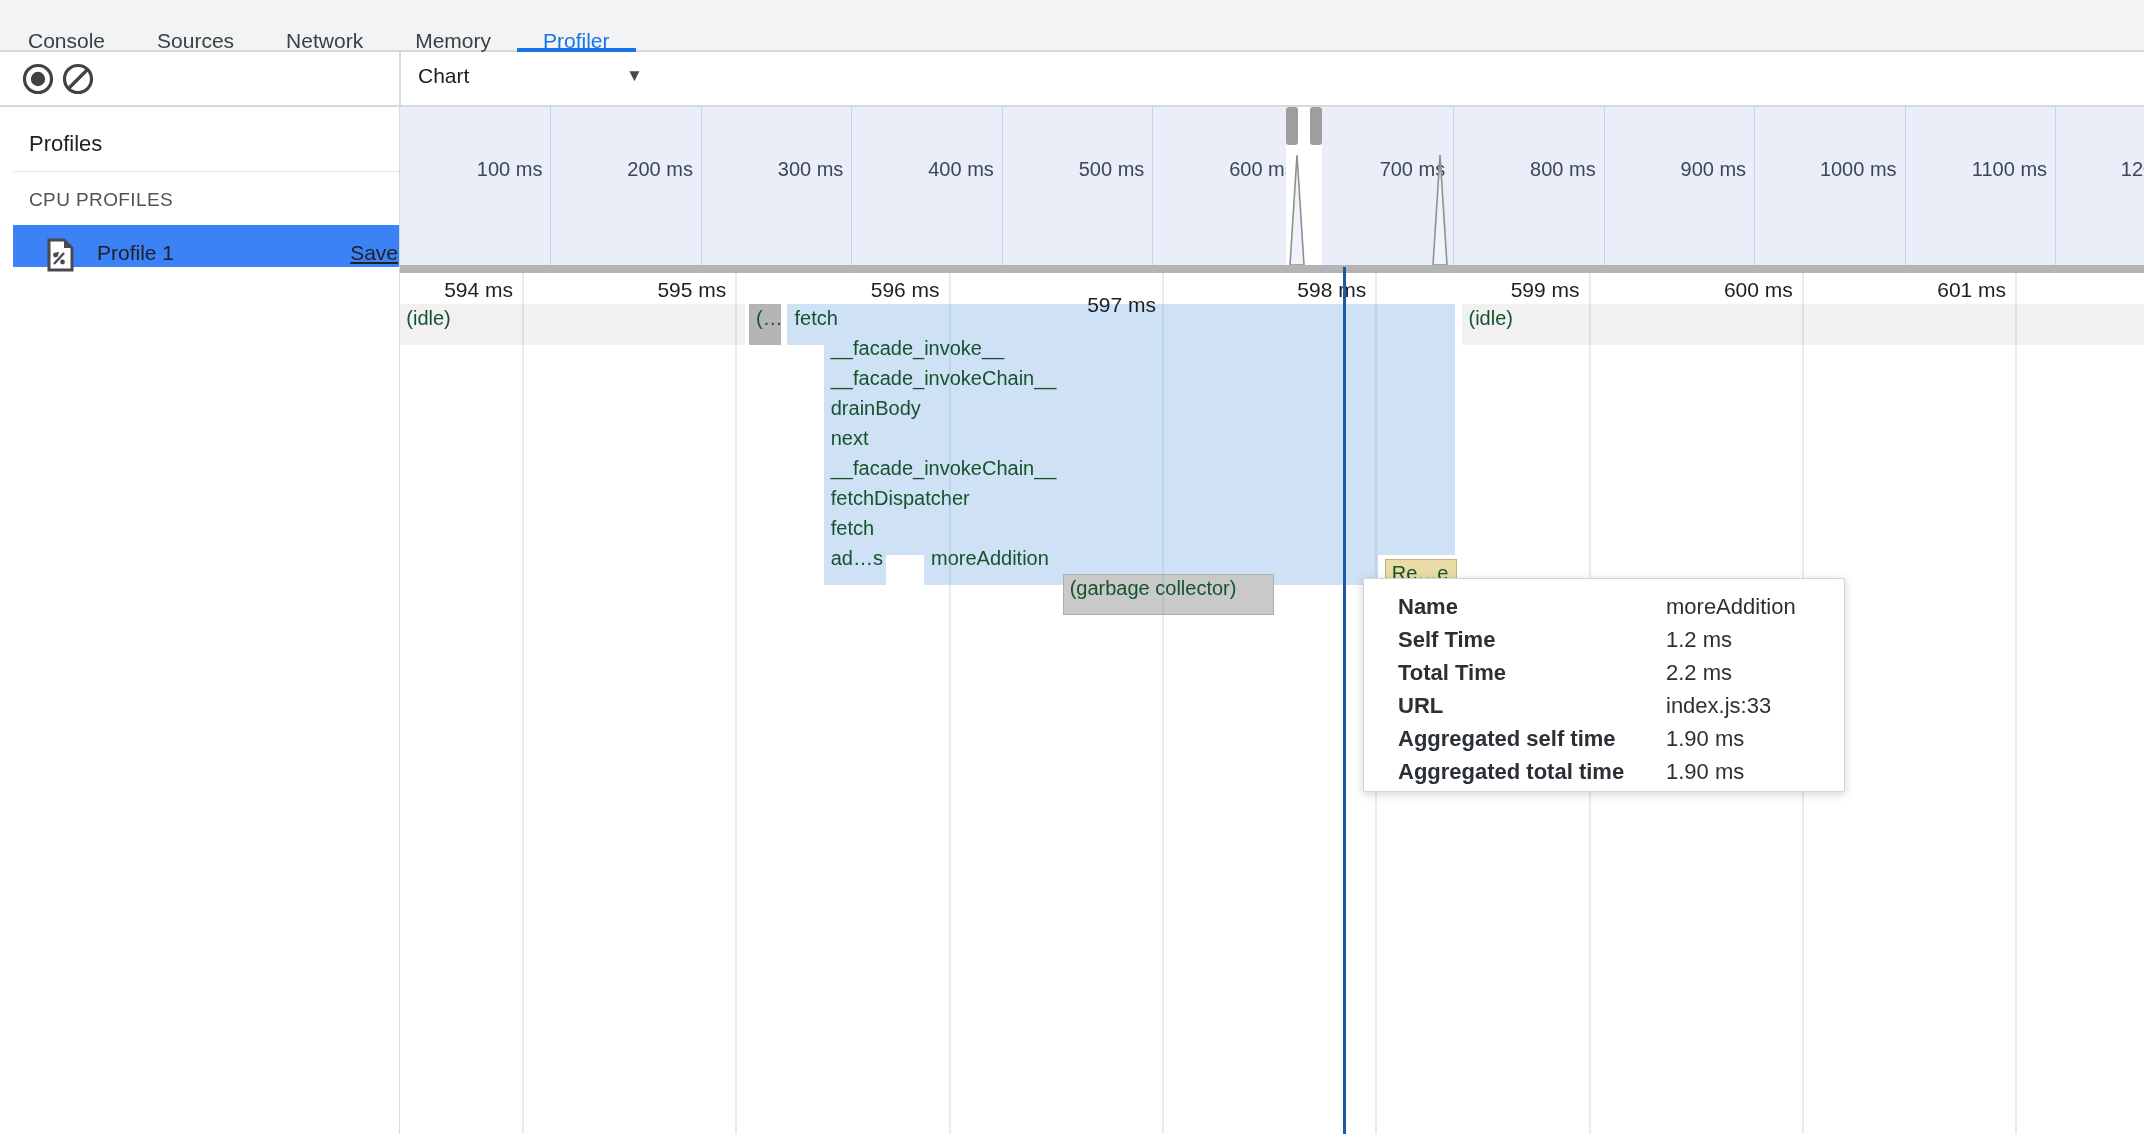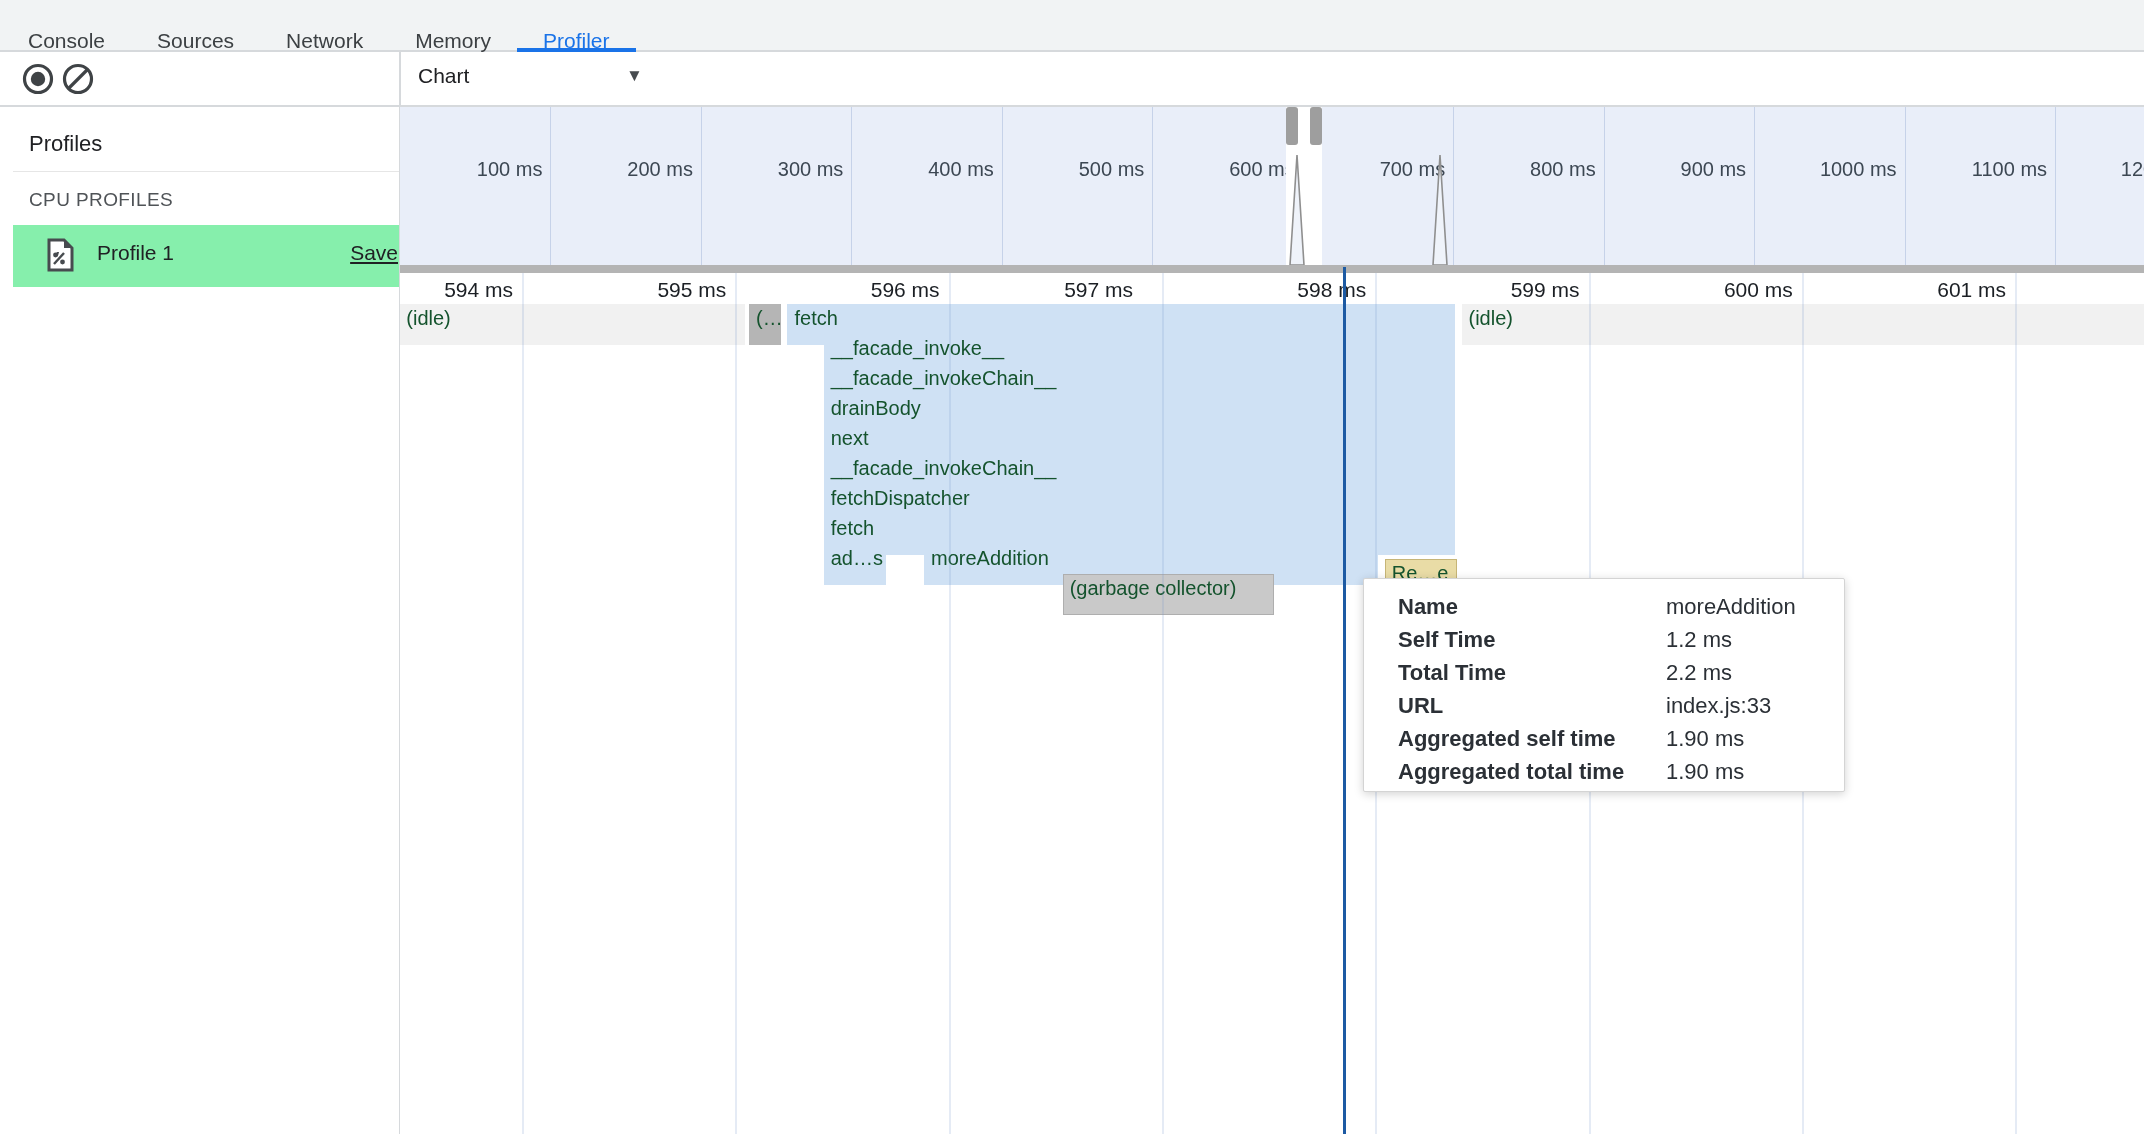--- a/index.html
+++ b/index.html
@@ -22,21 +22,21 @@
   #view-select { position:absolute; left:418px; top:0; width:250px; height:71px; }
   #view-select .label { position:absolute; left:0; top:12px; font-size:21px; color:#202124; }
   #view-select .caret { position:absolute; left:208px; top:14px; font-size:17px; color:#474b4f; }
 
   
   #sidebar { position:absolute; left:13px; top:107px; width:399px; height:1027px; background:#fff; }
   #sidebar-divider { position:absolute; left:399px; top:52px; width:2px; height:1082px; background:#d6d9dc; }
   #profiles-heading { position:absolute; left:16px; top:24px; font-size:22px; color:#202124; }
   #profiles-rule { position:absolute; left:0; top:64px; width:399px; height:1px; background:#e6e6e6; }
   #cpu-heading { position:absolute; left:16px; top:82px; font-size:19px; color:#4f5357; letter-spacing:0.4px; }
-  #profile-row { position:absolute; left:0; top:118px; width:399px; height:62px; background:#86efac; }
+  #profile-row { position:absolute; left:0; top:118px; width:399px; height:42px; background:#3b82f6; }
   #profile-row .doc-icon { position:absolute; left:32px; top:13px; }
   #profile-row .pname { position:absolute; left:84px; top:16px; font-size:21px; color:#202124; }
   #profile-row .save { position:absolute; right:14px; top:16px; font-size:21px; color:#202124;
     text-decoration:underline; cursor:pointer; }
 
   
   #stage { position:absolute; left:400px; top:107px; width:1744px; height:1027px;
     overflow:hidden; background:#fff; }
 
   #overview { position:absolute; left:0; top:0; width:1744px; height:158px;
@@ -146,21 +146,21 @@
       </svg>
       <svg width="16" height="112" class="spike" style="left: 1031.98px;">
         <polygon points="1,112 8,2 15,112" fill="#eff3fa" stroke="#8f8f8f" stroke-width="1.6"></polygon>
       </svg>
     </div>
   <div id="ov-strip"></div>
   <div id="ruler">
       <div class="ruler-label" style="left: -7px;">594 ms</div>
       <div class="ruler-label" style="left: 206.3px;">595 ms</div>
       <div class="ruler-label" style="left: 419.6px;">596 ms</div>
-      <div class="ruler-label" style="left: 613px;">597 ms</div>
+      <div class="ruler-label" style="left: 636px; margin-top: 15px;">597 ms</div>
       <div class="ruler-label" style="left: 846.2px;">598 ms</div>
       <div class="ruler-label" style="left: 1059.5px;">599 ms</div>
       <div class="ruler-label" style="left: 1272.8px;">600 ms</div>
       <div class="ruler-label" style="left: 1486.1px;">601 ms</div>
     </div>
   <div id="flame-layer">
       <div class="flame-block" style="left: -0.714px; width: 345.679px; top: 197px; background: rgb(241, 241, 241);">(idle)</div>
       <div class="flame-block" style="left: 349.098px; width: 32.128px; top: 197px; background: rgb(181, 181, 181);">(…</div>
       <div class="flame-block" style="left: 387.492px; width: 667.762px; top: 197px; background: rgb(207, 225, 244);">fetch</div>
       <div class="flame-block" style="left: 1061.52px; width: 682.693px; top: 197px; background: rgb(241, 241, 241);">(idle)</div>

